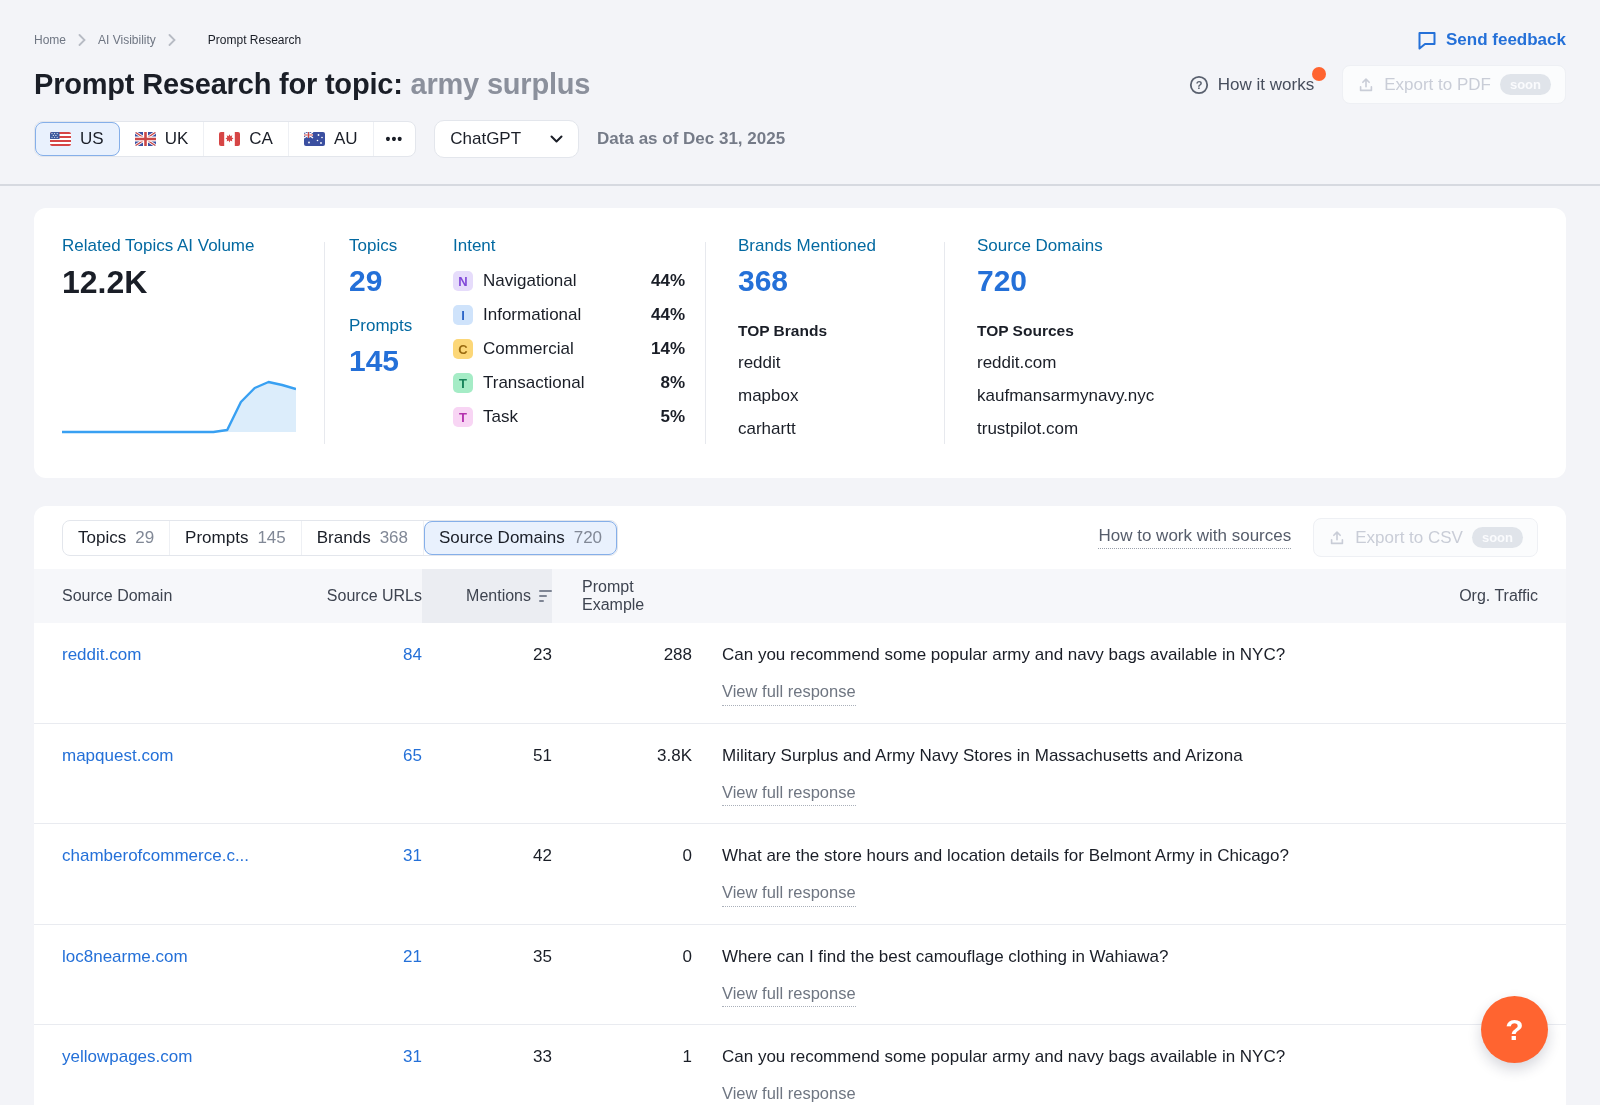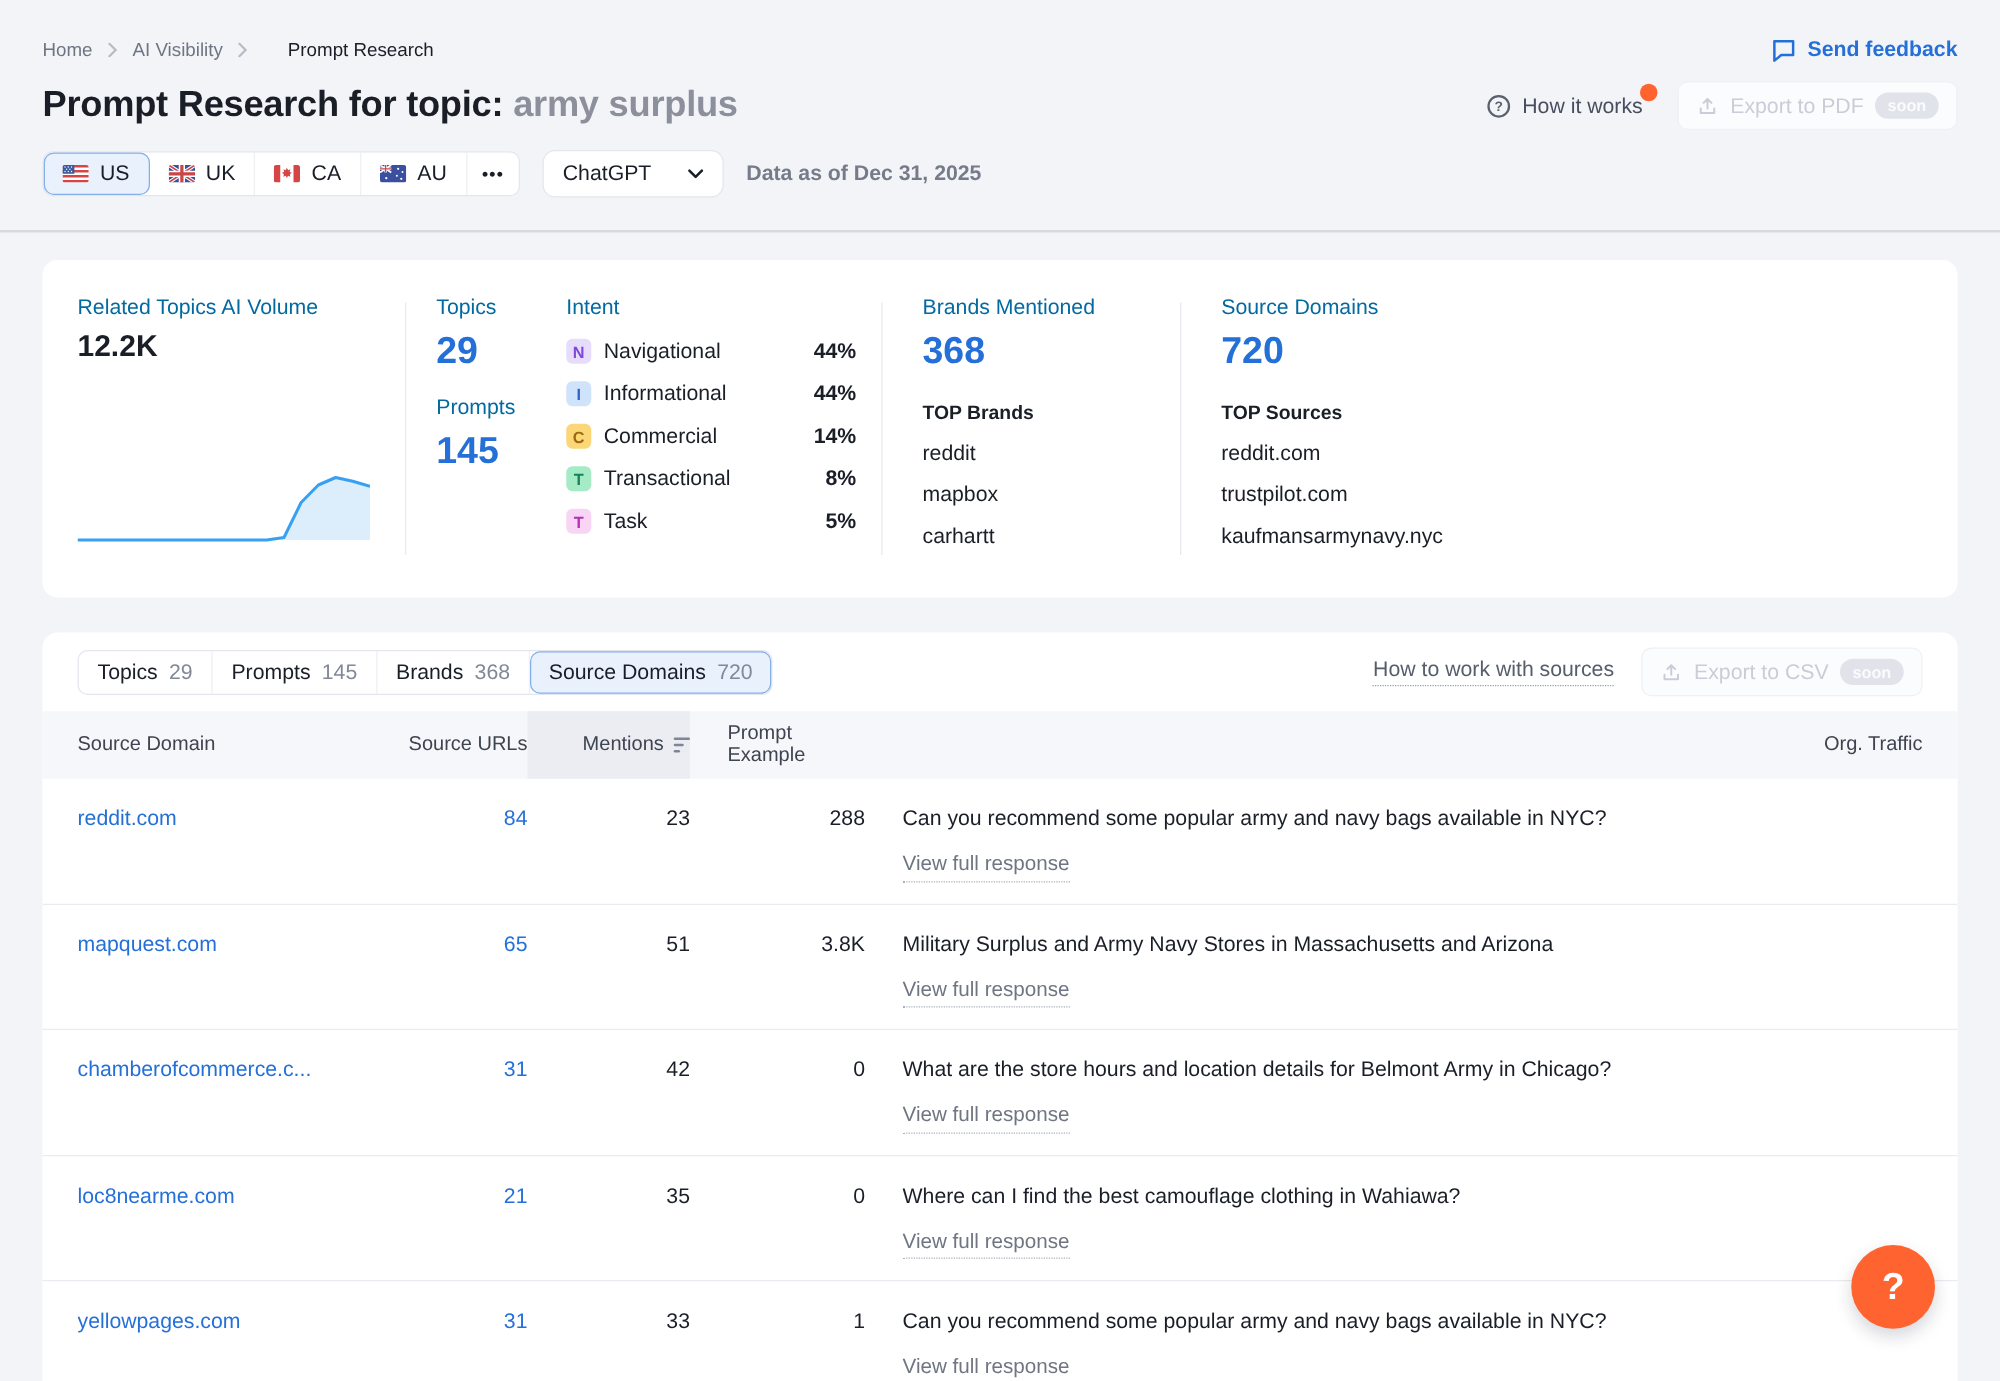--- a/index.html
+++ b/index.html
@@ -11,21 +11,21 @@
     --pill-bg:#e0e4ea; --pill-text:#fafbfd;
   }
   *{box-sizing:border-box; margin:0; padding:0;}
   html,body{width:1600px; height:1105px; overflow:hidden;}
   body{
     background:var(--page-bg); color:var(--text-dark);
     font-family:"Liberation Sans","DejaVu Sans",sans-serif; font-size:16.5px;
   }
   .top{padding:0 34px;}
   .breadcrumb-row{display:flex; justify-content:space-between; align-items:center; padding-top:30px;}
-  .breadcrumb{display:flex; align-items:center; gap:12px; font-size:15px; color:var(--text-gray);}
+  .breadcrumb{display:flex; align-items:center; gap:12px; font-size:12px; color:var(--text-gray);}
   .crumb{cursor:pointer;}
   .crumb.last{color:var(--text-dark);margin-left:20px;}
   .crumb-chevron{display:flex; align-items:center; color:#b7bbc4;}
   .send-feedback{display:flex; align-items:center; gap:9px; color:var(--blue); font-weight:700; font-size:17px; cursor:pointer;}
   .title-row{display:flex; justify-content:space-between; align-items:center; margin-top:15px;}
   .page-title{font-size:29px; font-weight:700; letter-spacing:-.2px;}
   .page-title .topic{color:#8b909c;}
   .right-actions{display:flex; align-items:center; gap:20px;}
   .how-it-works{display:flex; align-items:center; gap:9px; color:#474e5d; font-size:17px; position:relative; cursor:pointer; padding-right:8px;}
   .orange-dot{position:absolute; top:-8px; right:-4px; width:14px; height:14px; border-radius:50%; background:var(--orange);}
@@ -39,21 +39,21 @@
   .flag{width:21px; height:14px; border-radius:2px; overflow:hidden; display:block;}
   .more-dots{font-weight:700; letter-spacing:1px; font-size:14px; padding:7px 12px; display:flex; align-items:center; cursor:pointer;}
   .model-select{display:flex; align-items:center; gap:29px; background:#fff; border:1px solid var(--border); border-radius:10px; padding:8px 15px; font-size:17px; cursor:pointer;}
   .data-as-of{color:#757b88; font-size:17px;font-weight:bold;}
   .divider-full{height:2px; background:var(--divider);}
   .main{padding:0 34px;}
   .card{background:#fff; border-radius:12px;}
   .stats-card{margin-top:22px; height:270px; padding:28px; display:flex; align-items:stretch;}
   .vdiv{width:1px; background:#e7e9ee; margin:6px 0;}
   .stat-label{font-size:17px; color:#0369a1;}
-  .big-num{font-size:24px; font-weight:700; margin-top:8px;}
+  .big-num{font-size:32px; font-weight:700; margin-top:8px;}
   .big-num.blue{color:var(--blue); font-size:30px;}
   .col-volume{width:262px; padding-right:22px; display:flex; flex-direction:column;}
   .sparkline{margin-top:auto; margin-bottom:14px;}
   .col-counts{width:128px; padding-left:24px;}
   .col-counts .stat-label{margin-top:0;}
   .col-counts .second{margin-top:18px;}
   .col-intent{width:252px; padding-right:20px;}
   .intent-list{margin-top:15px;}
   .intent-row{display:flex; align-items:center; gap:10px; margin-bottom:14px; font-size:17px;}
   .intent-badge{width:20px; height:20px; border-radius:5px; display:flex; align-items:center; justify-content:center; font-size:13px; font-weight:700; flex:0 0 auto;}
@@ -283,22 +283,22 @@
         </div>
     </div>
     <div class="vdiv"></div>
     <div class="col-sources">
       <div class="stat-label">Source Domains</div>
       <div class="big-num blue">720</div>
       <div class="top-label">TOP Sources</div>
       <div>
 
       <div class="top-item">reddit.com</div>
+          <div class="top-item">kaufmansarmynavy.nyc</div>
           <div class="top-item">trustpilot.com</div>
-          <div class="top-item">kaufmansarmynavy.nyc</div>
         </div>
     </div>
   </div>
 
   <div class="card table-card">
     <div class="toolbar">
       <div class="seg-group">
         <div class="seg tab">
           <span>Topics</span>
             <span class="count">29</span>

